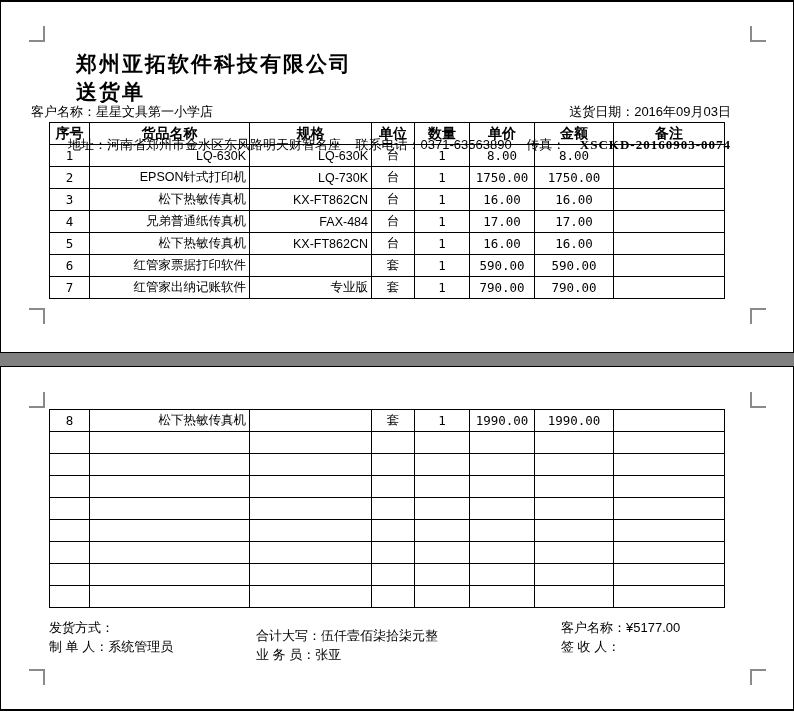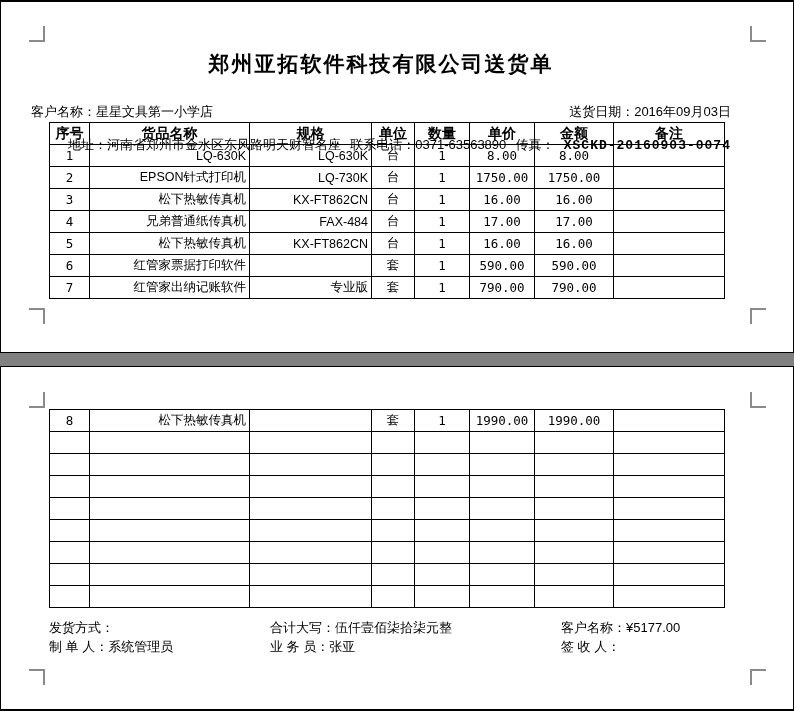--- a/index.html
+++ b/index.html
@@ -12,42 +12,42 @@
   .page2 { top: 366px; height: 345px; border-top: 1px solid #000; border-bottom: 2px solid #000; }
 
   
   .mark { position: absolute; width: 16px; height: 16px; }
   .mark.tl { border-right: 2px solid #8a8a8a; border-bottom: 2px solid #8a8a8a; }
   .mark.tr { border-left: 2px solid #8a8a8a; border-bottom: 2px solid #8a8a8a; }
   .mark.bl { border-right: 2px solid #8a8a8a; border-top: 2px solid #8a8a8a; }
   .mark.br { border-left: 2px solid #8a8a8a; border-top: 2px solid #8a8a8a; }
   .mx-l { left: 28px; } .mx-r { left: 749px; }
 
-  .title-row { position: absolute; top: 48px; left: 0; width: 100%; padding: 0 107px 0 75px; display: flex; justify-content: center; align-items: baseline; }
+  .title-row { position: absolute; top: 48px; left: 0; width: 100%; padding: 0 107px 0 75px; display: flex; justify-content: center; align-items: baseline; flex-direction: column; }
   .company-title, .doc-title { font-size: 21px; font-weight: bold; letter-spacing: 2px; white-space: nowrap; }
 
   .info-line1 { position: absolute; top: 98px; left: 67px; width: 663px; display: flex; justify-content: space-between; align-items: baseline; font-size: 13px; white-space: nowrap; margin-top: 36px; }
   .info-line2 { position: absolute; top: 101px; left: 30px; width: 700px; display: flex; justify-content: space-between; align-items: baseline; font-size: 13px; white-space: nowrap; }
-  .order-no { font-weight: bold; font-family: Liberation Mono, monospace; font-size: 13px; letter-spacing: 1px; }
+  .order-no { font-weight: bold; font-family: Liberation Serif, serif; font-size: 13px; letter-spacing: 1px; }
 
   table.goods { position: absolute; left: 48px; border-collapse: collapse; table-layout: fixed; width: 675px; }
   .page1 table.goods { top: 120px; }
   .page2 table.goods { top: 42px; }
   table.goods td, table.goods th { border: 1px solid #000; height: 22px; overflow: hidden; white-space: nowrap; padding: 0 3px; }
   table.goods th { font-size: 14px; font-weight: bold; text-align: center; }
   table.goods td { font-size: 12.5px; }
   td.c { text-align: center; }
   td.num { text-align: center; font-family: "DejaVu Sans Mono", "Liberation Mono", monospace; font-size: 12px; }
   td.l { text-align: right; }
 
   .foot-line { position: absolute; left: 0; width: 100%; font-size: 13px; white-space: nowrap; }
   .foot-a { top: 252px; }
   .foot-b { top: 271px; }
   .fc1 { position: absolute; left: 48px; }
-  .fc2 { position: absolute; left: 269px; }
+  .fc2 { position: absolute; left: 255px; margin-top: 8px; }
   .fc3 { position: absolute; left: 560px; }
 </style>
 </head>
 <body>
 
 <div class="page page1">
   <div class="mark tl mx-l" style="top:24px;"></div>
   <div class="mark tr mx-r" style="top:24px;"></div>
   <div class="mark bl mx-l" style="top:306px;"></div>
   <div class="mark br mx-r" style="top:306px;"></div>

